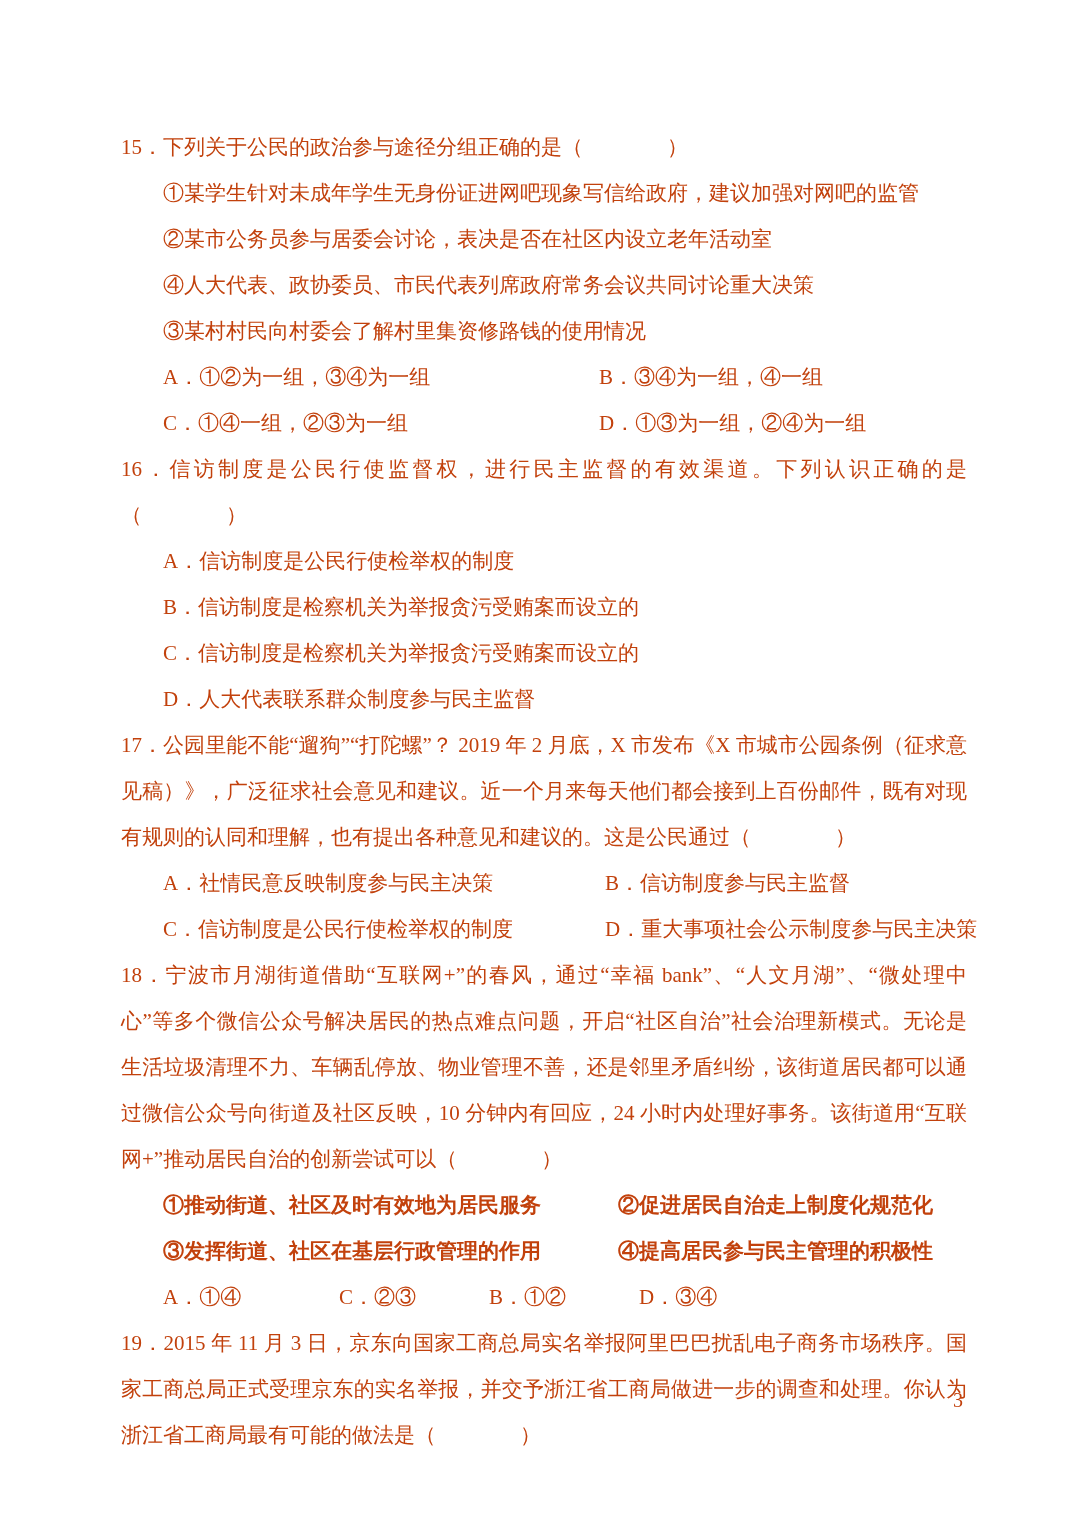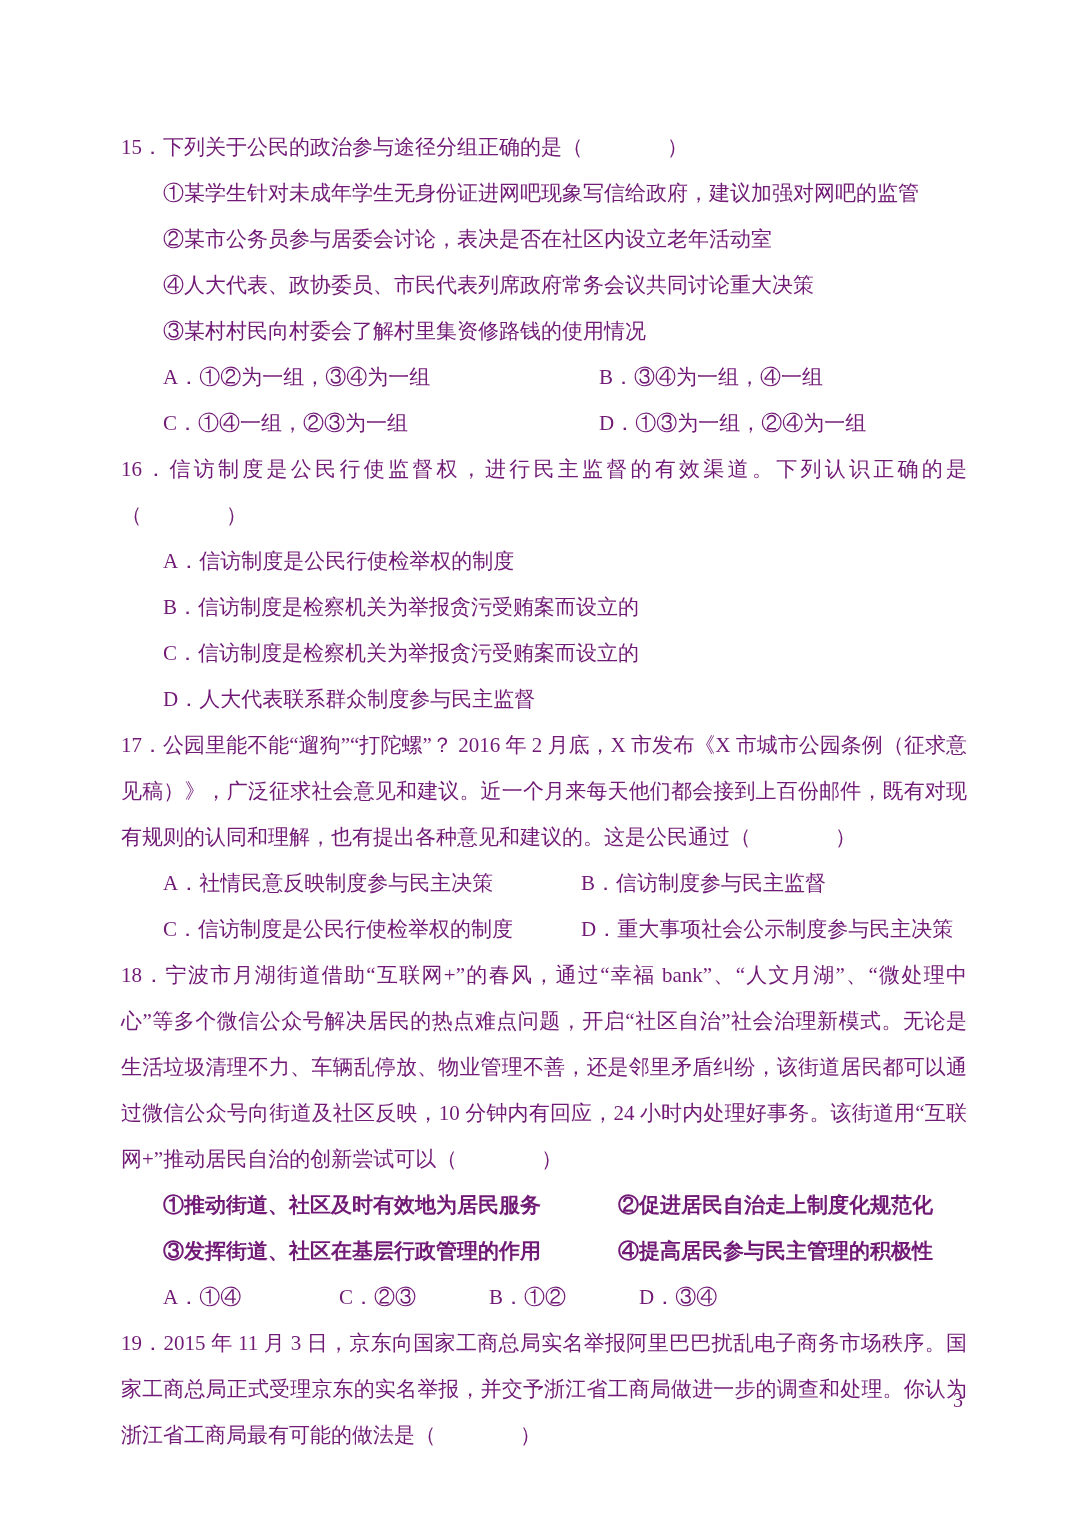--- a/index.html
+++ b/index.html
@@ -3,38 +3,38 @@
 <meta charset="utf-8">
 <style>
   * { margin: 0; padding: 0; box-sizing: border-box; }
   html, body { background: #ffffff; }
   .page {
     position: relative;
     width: 1087px;
     height: 1536px;
     margin: 0 auto;
     background: #ffffff;
-    color: #701a75;
+    color: #c2410c;
     font-family: "Liberation Serif", "DejaVu Serif", serif;
     font-size: 21px;
     line-height: 46px;
   }
   .content {
     position: absolute;
     left: 121px;
     right: 120px;
     top: 124px;
   }
   p { text-align: justify; }
   .stem { text-align: justify; }
   .para { text-align: justify; }
   .item, .opt { padding-left: 42px; text-align: left; }
   .row { display: grid; padding-left: 42px; }
   .cols15 { grid-template-columns: 436px auto; }
-  .cols17 { grid-template-columns: 418px auto; }
+  .cols17 { grid-template-columns: 418px auto; gap: 24px; }
   .cols18 { grid-template-columns: 455px auto; font-weight: bold; }
   .cols18c { grid-template-columns: 176px 150px 150px auto; }
   .choice { white-space: nowrap; }
   .page-number {
     position: absolute;
     right: 124px;
     top: 1386px;
     font-size: 20px;
     line-height: 28px;
   }
@@ -63,21 +63,21 @@
 
     <section>
       <p class="stem">16．信访制度是公民行使监督权，进行民主监督的有效渠道。下列认识正确的是（　　　　）</p>
       <p class="opt">A．信访制度是公民行使检举权的制度</p>
       <p class="opt">B．信访制度是检察机关为举报贪污受贿案而设立的</p>
       <p class="opt">C．信访制度是检察机关为举报贪污受贿案而设立的</p>
       <p class="opt">D．人大代表联系群众制度参与民主监督</p>
     </section>
 
     <section>
-      <p class="para">17．公园里能不能“遛狗”“打陀螺”？ 2016 年 2 月底，X 市发布《X 市城市公园条例（征求意见稿）》，广泛征求社会意见和建议。近一个月来每天他们都会接到上百份邮件，既有对现有规则的认同和理解，也有提出各种意见和建议的。这是公民通过（　　　　）</p>
+      <p class="para">17．公园里能不能“遛狗”“打陀螺”？ 2019 年 2 月底，X 市发布《X 市城市公园条例（征求意见稿）》，广泛征求社会意见和建议。近一个月来每天他们都会接到上百份邮件，既有对现有规则的认同和理解，也有提出各种意见和建议的。这是公民通过（　　　　）</p>
       <div class="row cols17">
         <span class="choice">A．社情民意反映制度参与民主决策</span>
         <span class="choice">B．信访制度参与民主监督</span>
       </div>
       <div class="row cols17">
         <span class="choice">C．信访制度是公民行使检举权的制度</span>
         <span class="choice">D．重大事项社会公示制度参与民主决策</span>
       </div>
     </section>
 

